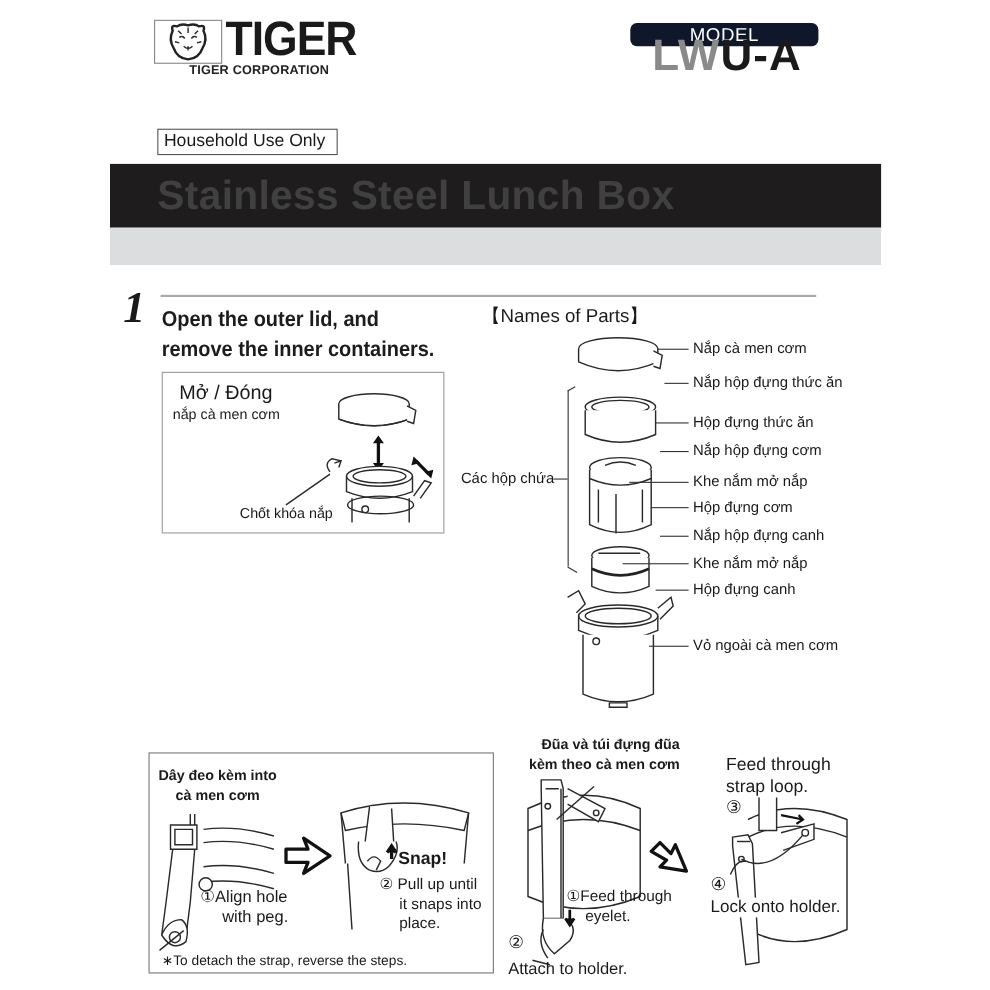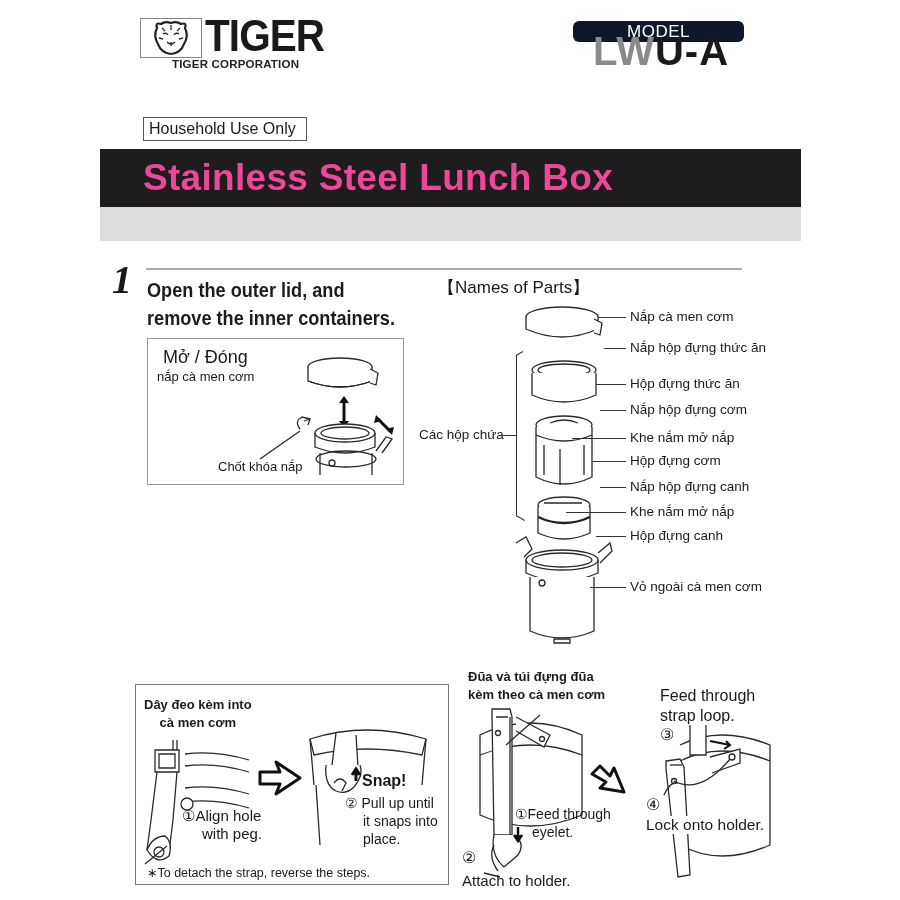--- a/index.html
+++ b/index.html
@@ -11,21 +11,21 @@
   .logo-box { left: 140px; top: 18px; width: 62px; height: 40px; border: 1.5px solid #888; background: #fff; }
   .logo-word { left: 205px; top: 12px; font-family: "Liberation Sans", sans-serif; font-weight: bold; font-size: 44px; letter-spacing: -1px; color: #1a1a1a; line-height: 48px; transform: scaleX(0.92); transform-origin: left; }
   .logo-corp { left: 172px; top: 58px; font-size: 11.5px; font-weight: bold; color: #222; letter-spacing: 0.2px; }
   .model-pill { left: 573px; top: 21px; width: 171px; height: 21px; border-radius: 6px; background: #0f172a; color: #fff; font-size: 17px; text-align: center; line-height: 21px; letter-spacing: 0.5px; }
   .model-code { left: 593px; top: 28px; font-size: 40px; font-weight: bold; line-height: 46px; letter-spacing: 1px; }
   .model-code .lw { color: #8a8a8a; }
   .model-code .ua { color: #1a1a1a; }
 
   .household { left: 143px; top: 117px; width: 164px; height: 24px; border: 1px solid #555; font-size: 16px; line-height: 22px; padding-left: 5px; color: #1a1a1a; }
   .title-bar { left: 100px; top: 149px; width: 701px; height: 58px; background: #1e1c1c; }
-  .title-text { left: 143px; top: 154px; font-size: 37px; font-weight: bold; color: #ec4899; line-height: 48px; letter-spacing: 0.3px; }
+  .title-text { left: 143px; top: 154px; font-size: 37px; font-weight: bold; color: #404040; line-height: 48px; letter-spacing: 0.3px; }
   .gray-bar { left: 100px; top: 207px; width: 701px; height: 34px; background: #dcdddf; }
 
   
   .step-rule { left: 146px; top: 268px; width: 596px; height: 1.5px; background: #aaa; }
   .step-num { left: 112px; top: 258px; font-family: "Liberation Serif", serif; font-style: italic; font-weight: bold; font-size: 40px; line-height: 44px; }
   .step-text { left: 147px; top: 276px; font-size: 19.5px; font-weight: bold; line-height: 28px; color: #1c1c1c; transform: scaleX(0.93); transform-origin: left; }
   .open-box { left: 147px; top: 338px; width: 257px; height: 147px; border: 1.5px solid #9a9a9a; }
   .open-title { left: 163px; top: 345px; font-size: 18px; line-height: 24px; }
   .open-sub { left: 157px; top: 369px; font-size: 13px; line-height: 16px; }
   .open-latch { left: 218px; top: 459px; font-size: 13px; line-height: 16px; }
@@ -210,21 +210,21 @@
   <path d="M50 56 L50 46 M46 50 L50 44 L54 50" stroke="#111" stroke-width="3" fill="#111"></path>
 </svg>
 
 <div class="abs txt bold" style="left:362px;top:772px;font-size:16px">Snap!</div>
 <div class="abs txt" style="left:345px;top:794px;font-size:14px"><span>②</span> <span>Pull up until</span></div>
 <div class="abs txt" style="left:363px;top:812px;font-size:14px">it snaps into</div>
 <div class="abs txt" style="left:363px;top:830px;font-size:14px">place.</div>
 
 <div class="abs txt" style="left:147px;top:864px;font-size:12.5px">∗To detach the strap, reverse the steps.</div>
 
-<div class="abs txt bold" style="left:468px;top:668px;font-size:13px;text-align:left;width:150px">
+<div class="abs txt bold" style="left:468px;top:668px;font-size:13px;text-align:right;width:150px">
   <div>Đũa và túi đựng đũa</div>
   <div>kèm theo cà men cơm</div>
 </div>
 
 <svg width="120" height="170" style="left:470px;top:705px" viewBox="0 0 120 170">
   <path d="M10 30 Q60 6 112 30 L112 110 Q60 132 10 110Z" class="ln" stroke="#888"></path>
   <path d="M10 50 Q60 30 112 50" class="ln" stroke="#888"></path>
   <path d="M22 4 L40 4 L42 12 L42 130 L24 130 L22 12Z" class="lnf"></path>
   <path d="M26 12 L38 12 M40 12 L40 130" class="ln"></path>
   <circle cx="28" cy="28" r="2.5" class="ln"></circle>

